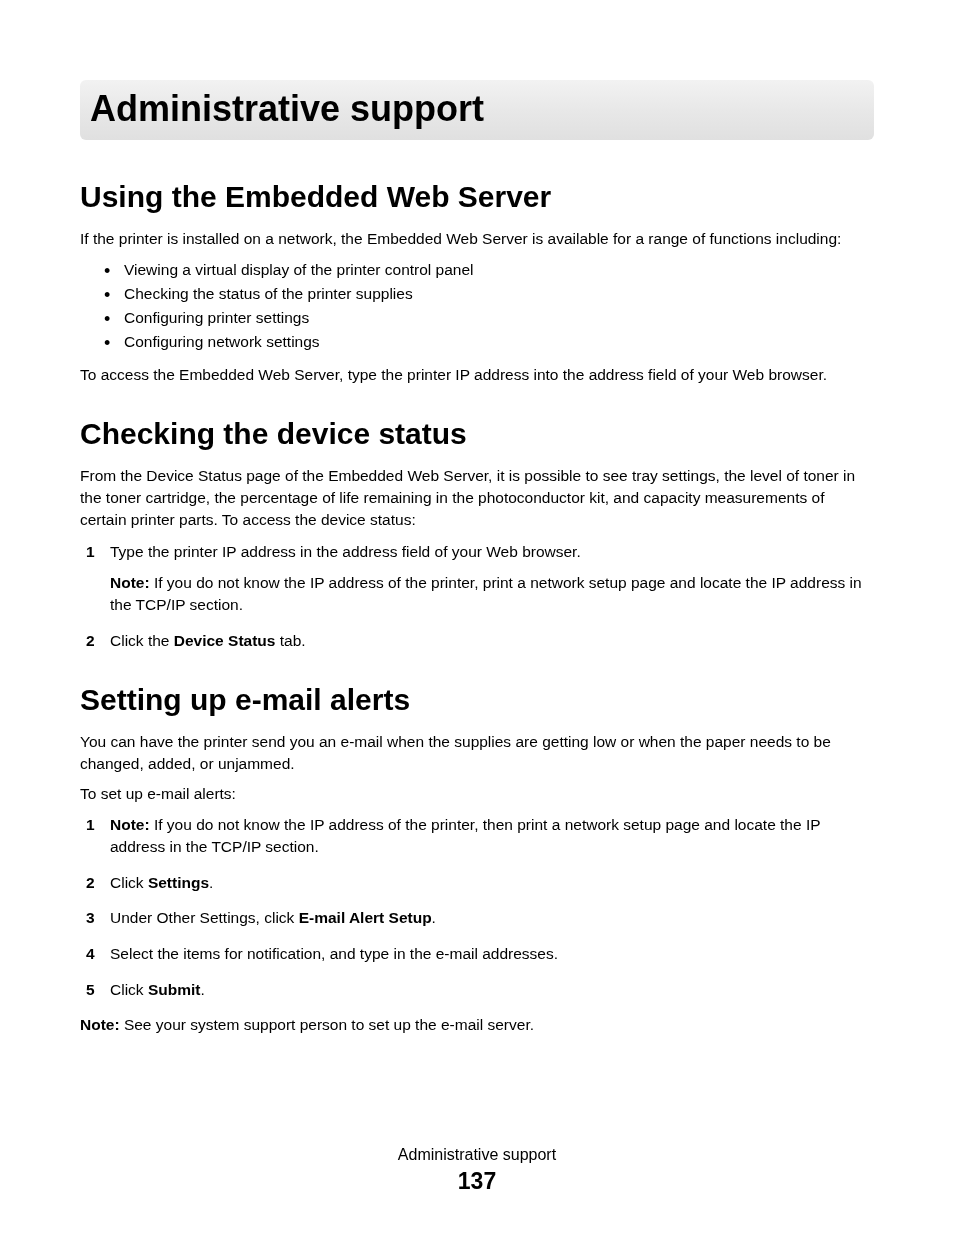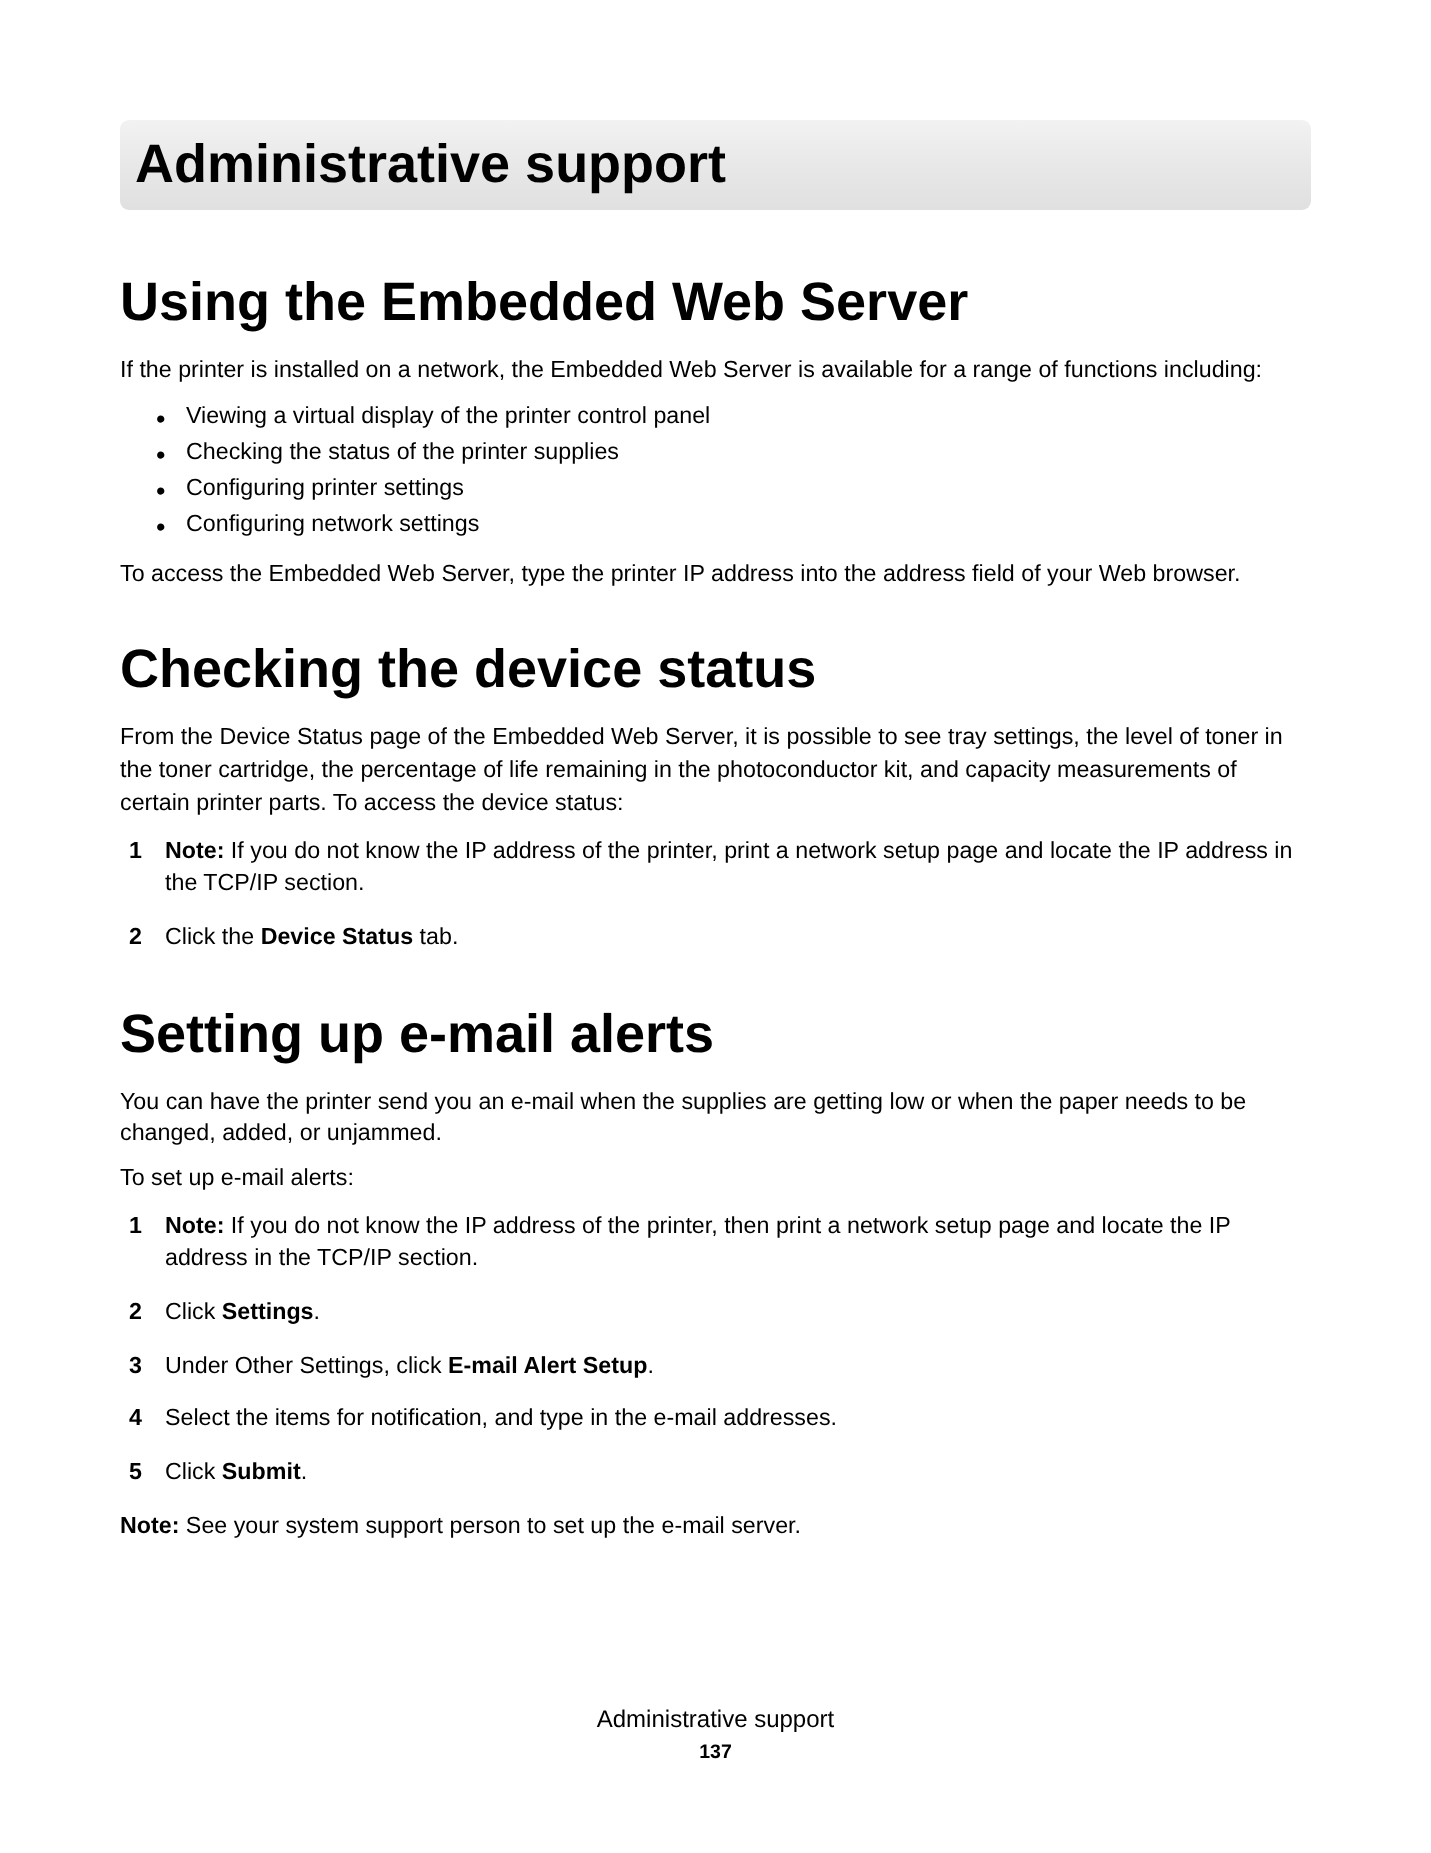--- a/index.html
+++ b/index.html
@@ -16,21 +16,21 @@
     }
     .page-title {
       font-size: 36px;
       font-weight: bold;
       margin-bottom: 40px;
       padding: 8px 10px 10px 10px;
       background: linear-gradient(to bottom, #f2f2f2 0%, #e8e8e8 50%, #e0e0e0 100%);
       border-radius: 6px;
     }
     .section-title {
-      font-size: 36px;
+      font-size: 30px;
       font-weight: bold;
       margin-top: 32px;
       margin-bottom: 14px;
     }
     .section-title:first-of-type {
       margin-top: 0;
     }
     .body-text {
       font-size: 15.5px;
       line-height: 1.4;
@@ -85,21 +85,21 @@
     }
     .footer {
       text-align: center;
       margin-top: 110px;
     }
     .footer-title {
       font-size: 16px;
       margin-bottom: 4px;
     }
     .footer-page {
-      font-size: 13px;
+      font-size: 23px;
       font-weight: bold;
     }
   </style>
 </head>
 <body>
 
 <h1 class="page-title">Administrative support</h1>
 
 <h2 class="section-title">Using the Embedded Web Server</h2>
 <p class="body-text">If the printer is installed on a network, the Embedded Web Server is available for a range of functions including:</p>
@@ -108,20 +108,21 @@
   <li>Checking the status of the printer supplies</li>
   <li>Configuring printer settings</li>
   <li>Configuring network settings</li>
 </ul>
 <p class="body-text">To access the Embedded Web Server, type the printer IP address into the address field of your Web browser.</p>
 
 <h2 class="section-title">Checking the device status</h2>
 <p class="body-text">From the Device Status page of the Embedded Web Server, it is possible to see tray settings, the level of toner in the toner cartridge, the percentage of life remaining in the photoconductor kit, and capacity measurements of certain printer parts. To access the device status:</p>
 <ol class="numbered-list">
   <li>
+    <span>Type the printer IP address in the address field of your Web browser.</span>
     <div class="note-block">
       <span class="note-label">Note:</span><span> If you do not know the IP address of the printer, print a network setup page and locate the IP address in the TCP/IP section.</span>
     </div>
   </li>
   <li>
     <span>Click the </span><span class="inline-bold">Device Status</span><span> tab.</span>
   </li>
 </ol>
 
 <h2 class="section-title">Setting up e-mail alerts</h2>

